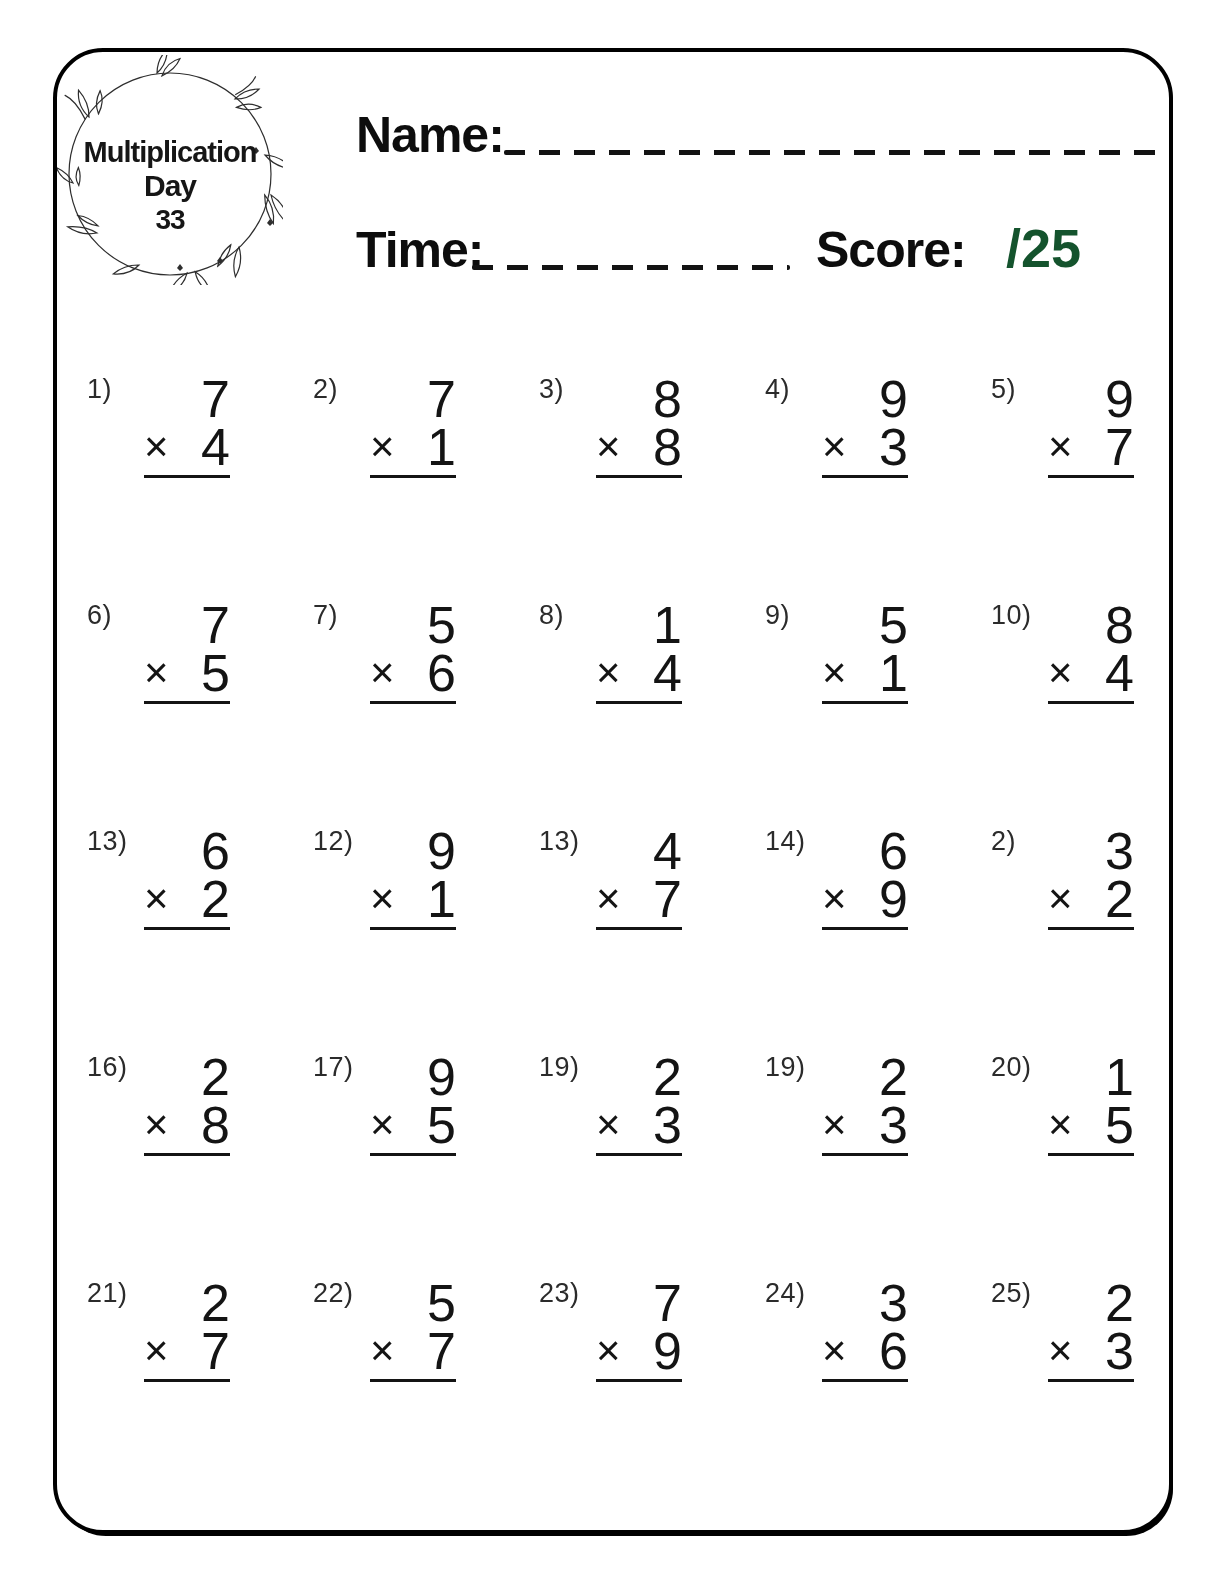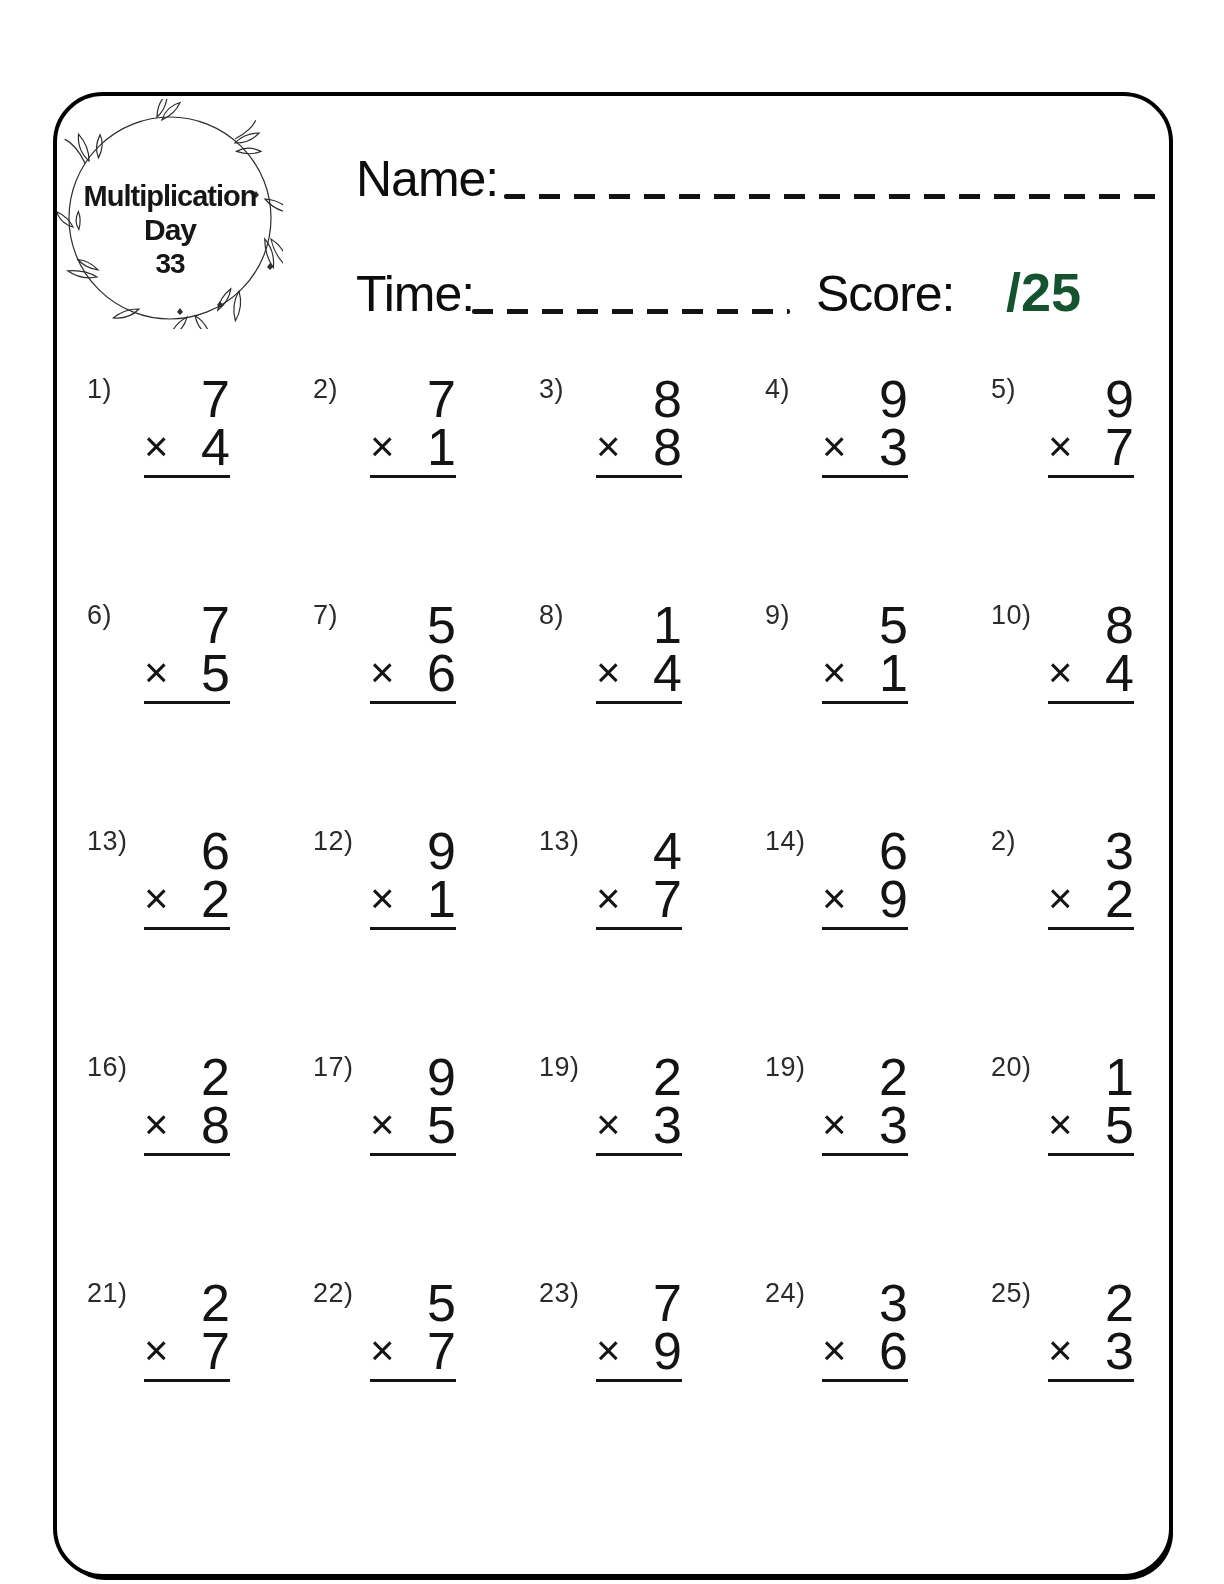--- a/index.html
+++ b/index.html
@@ -5,35 +5,34 @@
   html,body{margin:0;padding:0;}
   body{
     width:1224px;height:1584px;position:relative;background:#ffffff;
     font-family:"Liberation Sans", sans-serif;color:#111;
     -webkit-font-smoothing:antialiased;overflow:hidden;
   }
   .sheet{
     position:absolute;left:53px;top:48px;width:1112px;height:1478px;
     border:4px solid #000;border-radius:50px;background:#fff;
     box-shadow:3px 5px 0 -3px #000;
-    margin-top:44px;
   }
   
   .logo{position:absolute;left:76px;top:72px;width:226px;height:230px;}
   .logo svg{position:absolute;inset:0;}
   .logo-text{
     position:absolute;inset:0;display:flex;flex-direction:column;
     align-items:center;justify-content:center;padding-top:32px;box-sizing:border-box;
     font-weight:700;letter-spacing:-1px;line-height:34px;color:#161616;
   }
   .logo-line1{font-size:29px;}
   .logo-line2{font-size:30px;}
   .logo-line3{font-size:28px;}
   
-  .hdr-label{position:absolute;font-weight:400;font-size:50px;letter-spacing:-1px;color:#0d0d0d;white-space:nowrap;}
+  .hdr-label{position:absolute;font-weight:700;font-size:50px;letter-spacing:-1px;color:#0d0d0d;white-space:nowrap;}
   .name-label{left:352px;top:102px;}
   .time-label{left:352px;top:217px;}
   .score-label{left:812px;top:217px;}
   .score-value{position:absolute;left:1002px;top:213px;font-weight:700;font-size:54px;color:#14532d;}
   .dash-line{position:absolute;height:5px;border-radius:2px;
     background:repeating-linear-gradient(to right,#131313 0 21px,transparent 21px 35px);}
   .name-line{left:500px;top:146px;width:658px;}
   .time-line{left:468px;top:261px;width:318px;}
   
   .problems{

